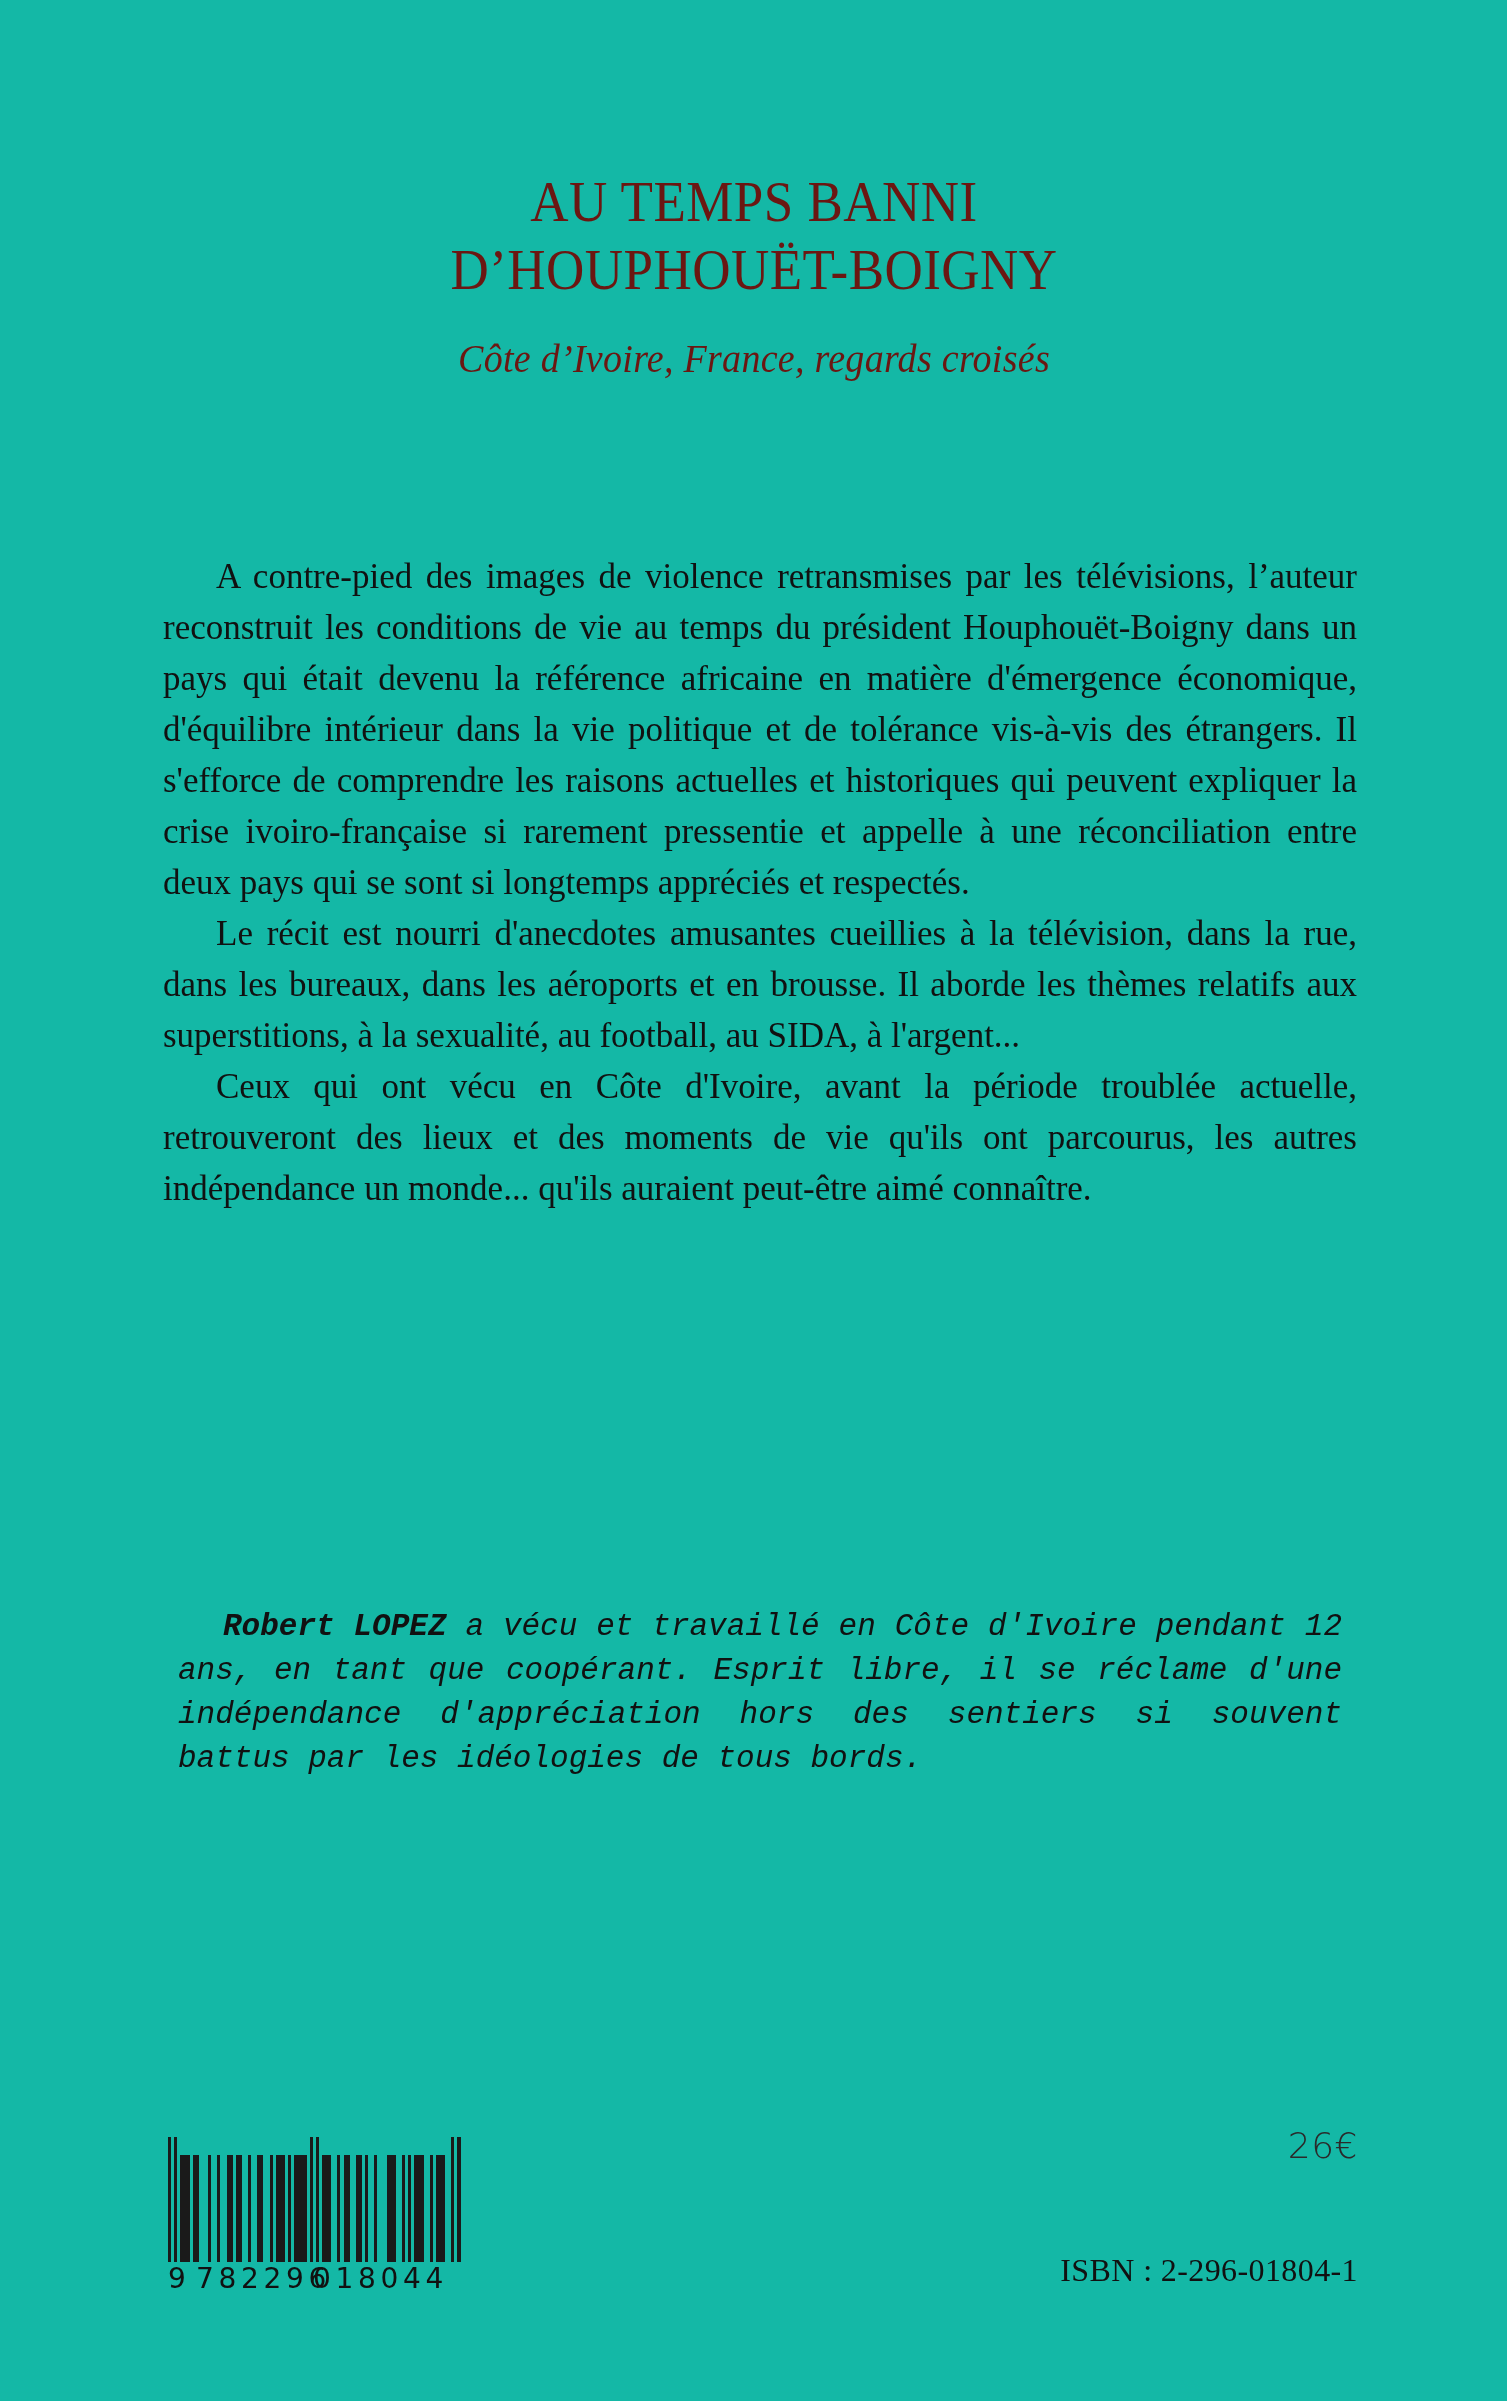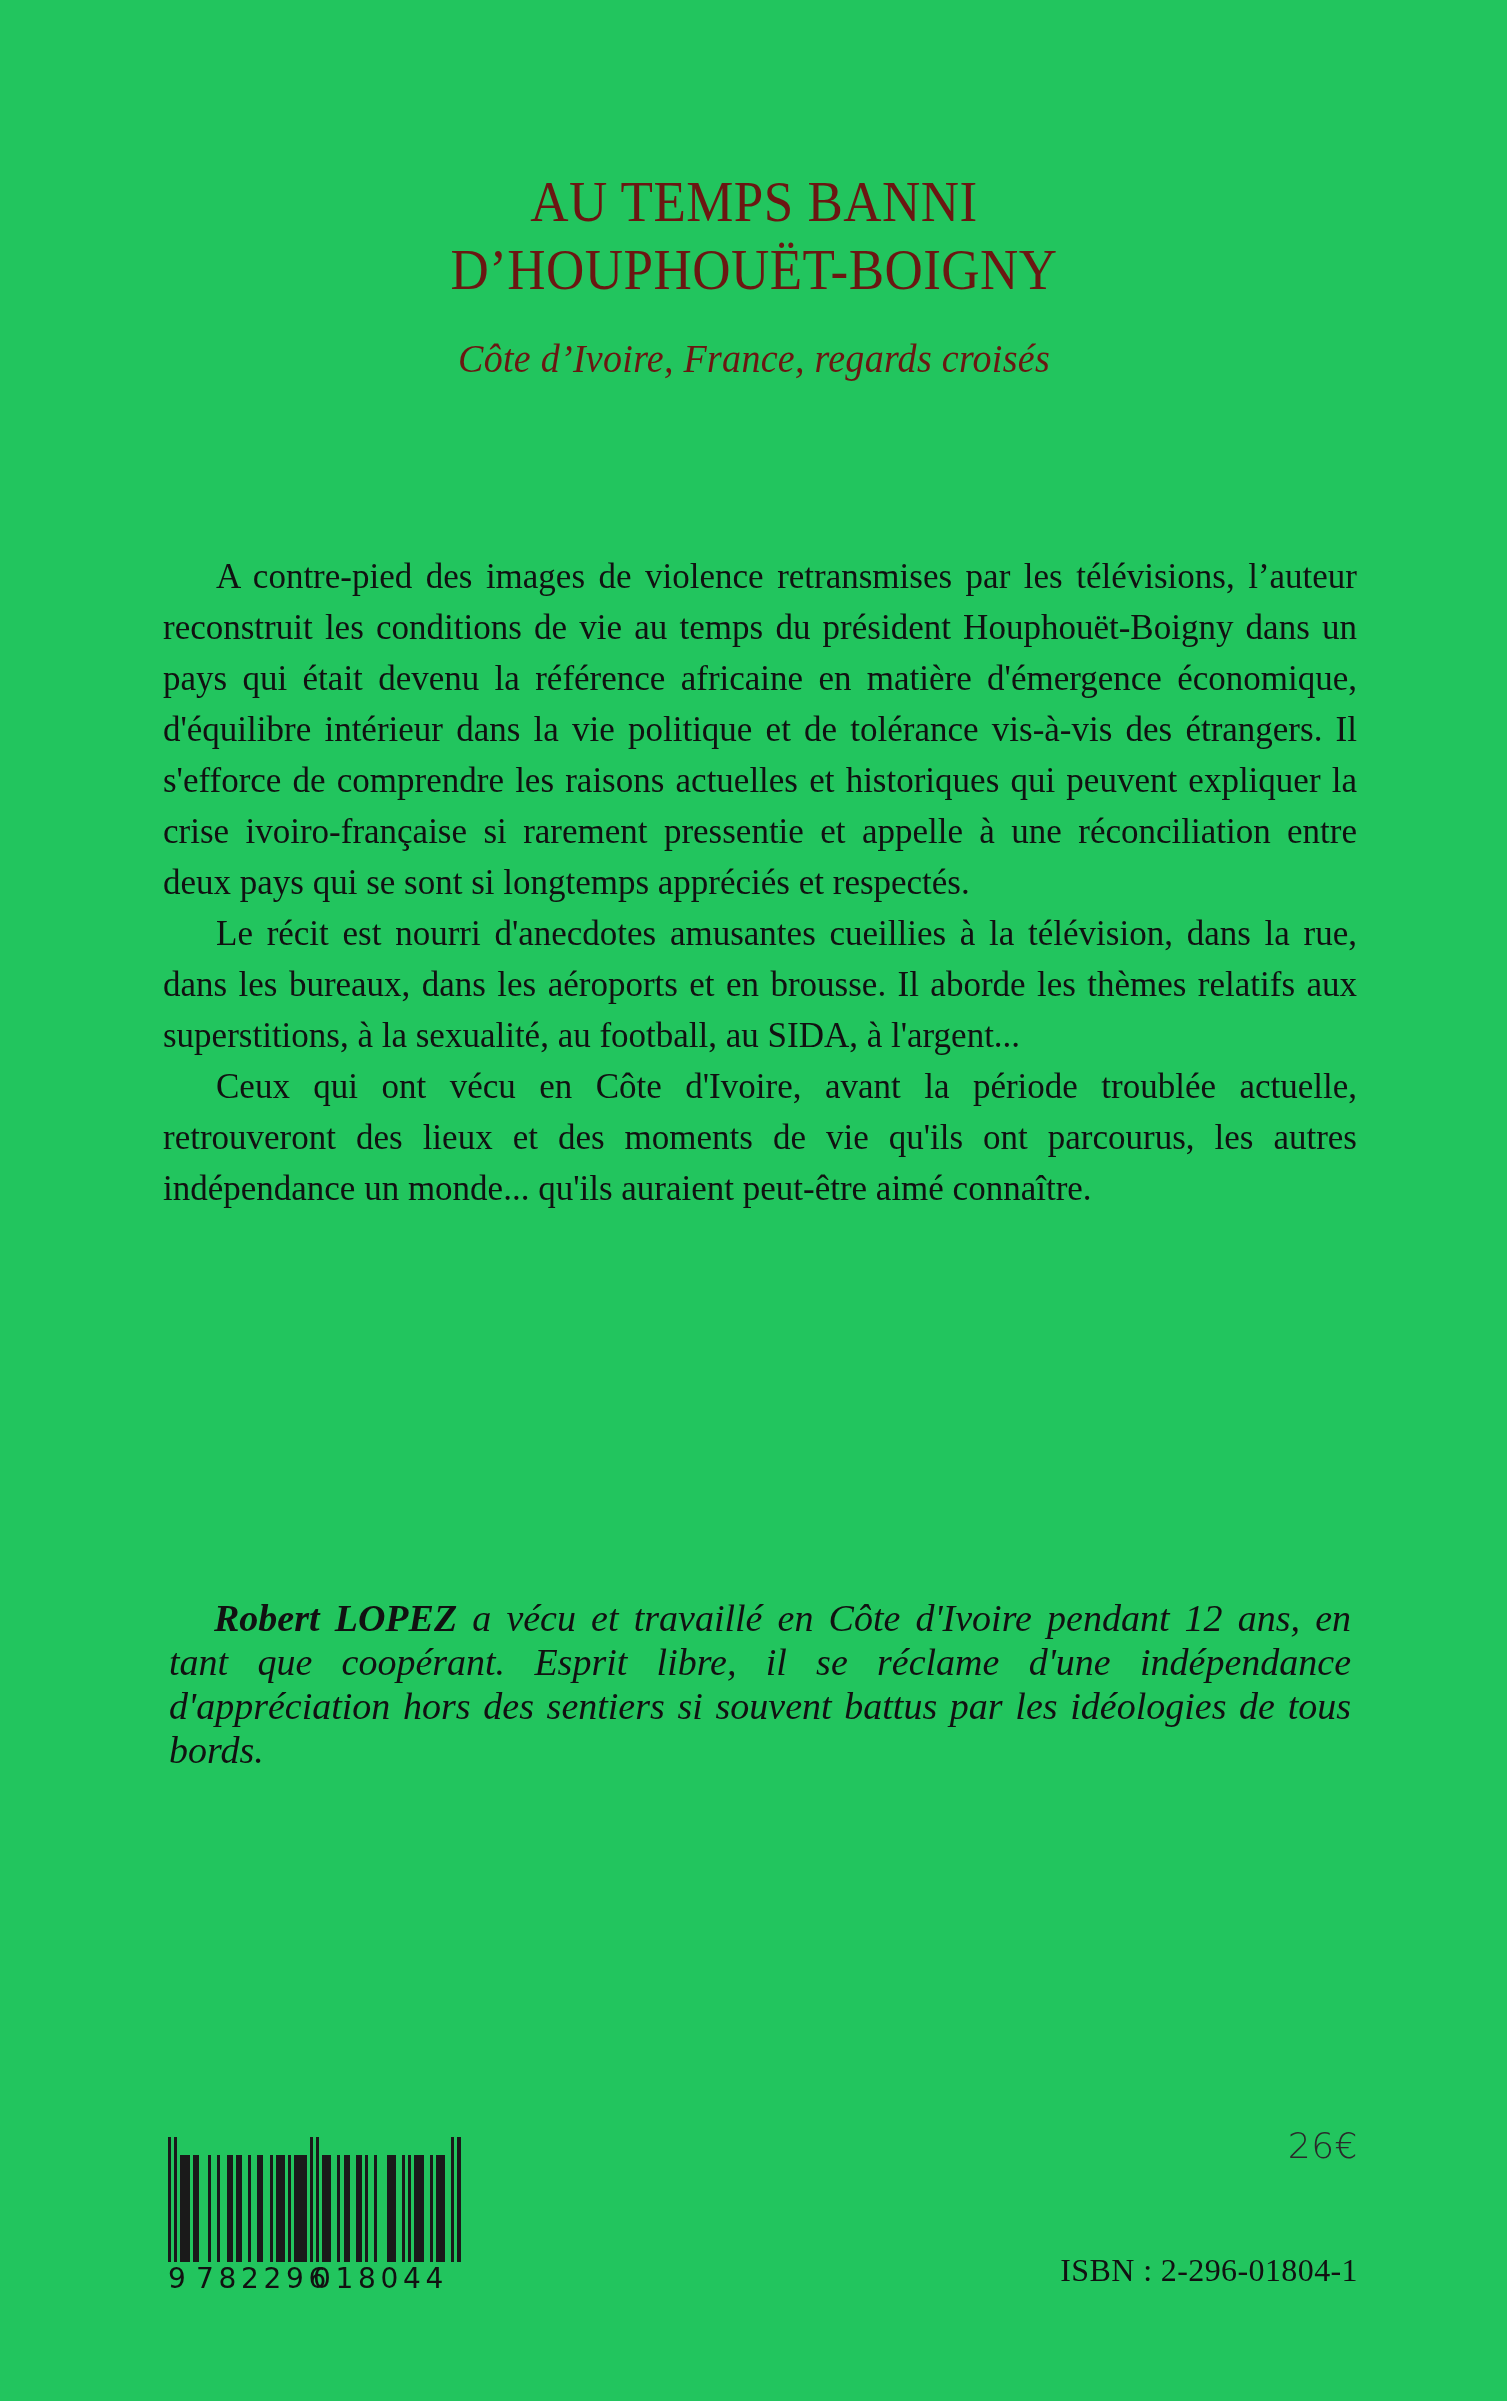--- a/index.html
+++ b/index.html
@@ -4,21 +4,21 @@
 <style>
   html, body {
     margin: 0;
     padding: 0;
     background: #ffffff;
   }
   .page {
     position: relative;
     width: 1508px;
     height: 2402px;
-    background: #22c55e;
+    background: #14b8a6;
     overflow: hidden;
     font-family: "Liberation Serif", "DejaVu Serif", serif;
     -webkit-font-smoothing: antialiased;
   }
 
   
   .title-block {
     position: absolute;
     left: 0;
     right: 0;
@@ -68,26 +68,26 @@
   }
 
   
   .bio-col {
     position: absolute;
     left: 163px;
     top: 1590px;
     width: 1194px;
   }
   .bio-para {
-    margin: 6px;
+    margin: 15px;
     text-align: justify;
     color: #111111;
-    font-family: Liberation Serif, serif;
+    font-family: Liberation Mono, monospace;
     font-style: italic;
-    font-size: 38px;
+    font-size: 31px;
     line-height: 44px;
     text-indent: 45px;
   }
   .bio-name {
     font-weight: 700;
     font-style: italic;
   }
 
   
   .barcode-wrap {

